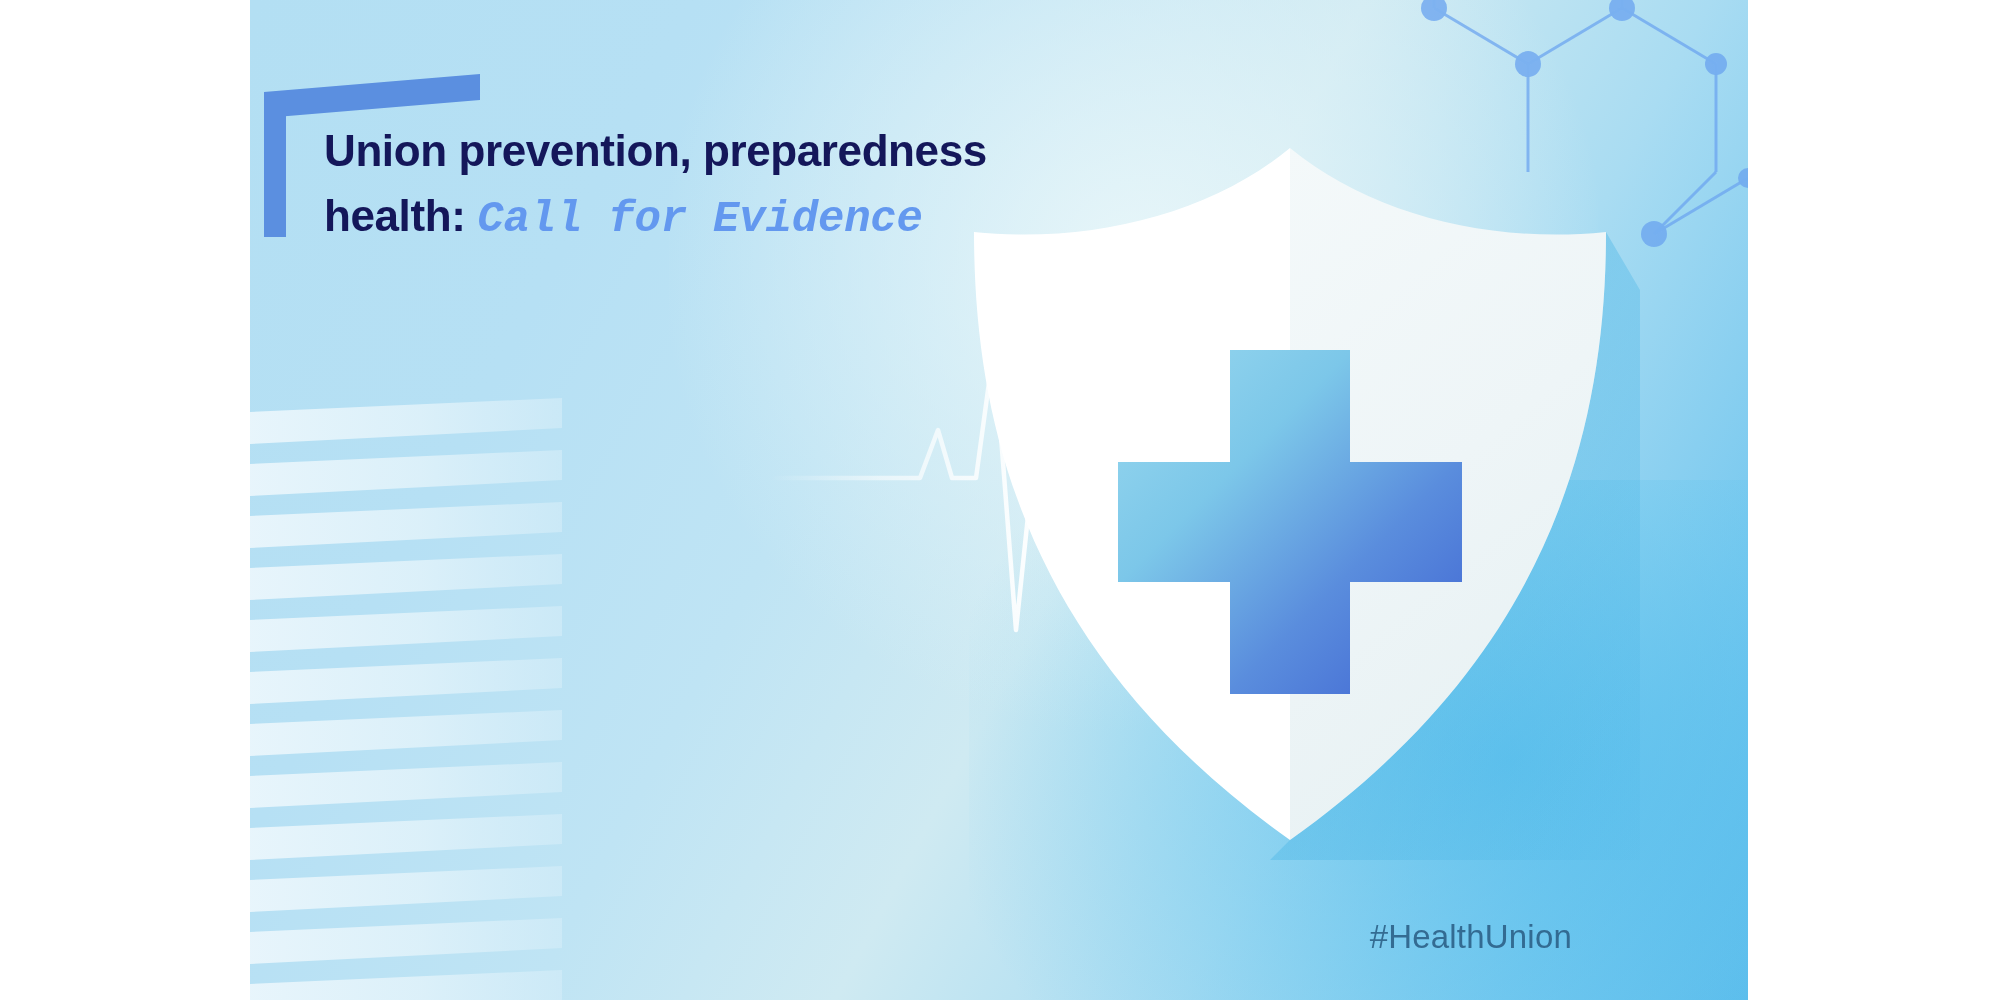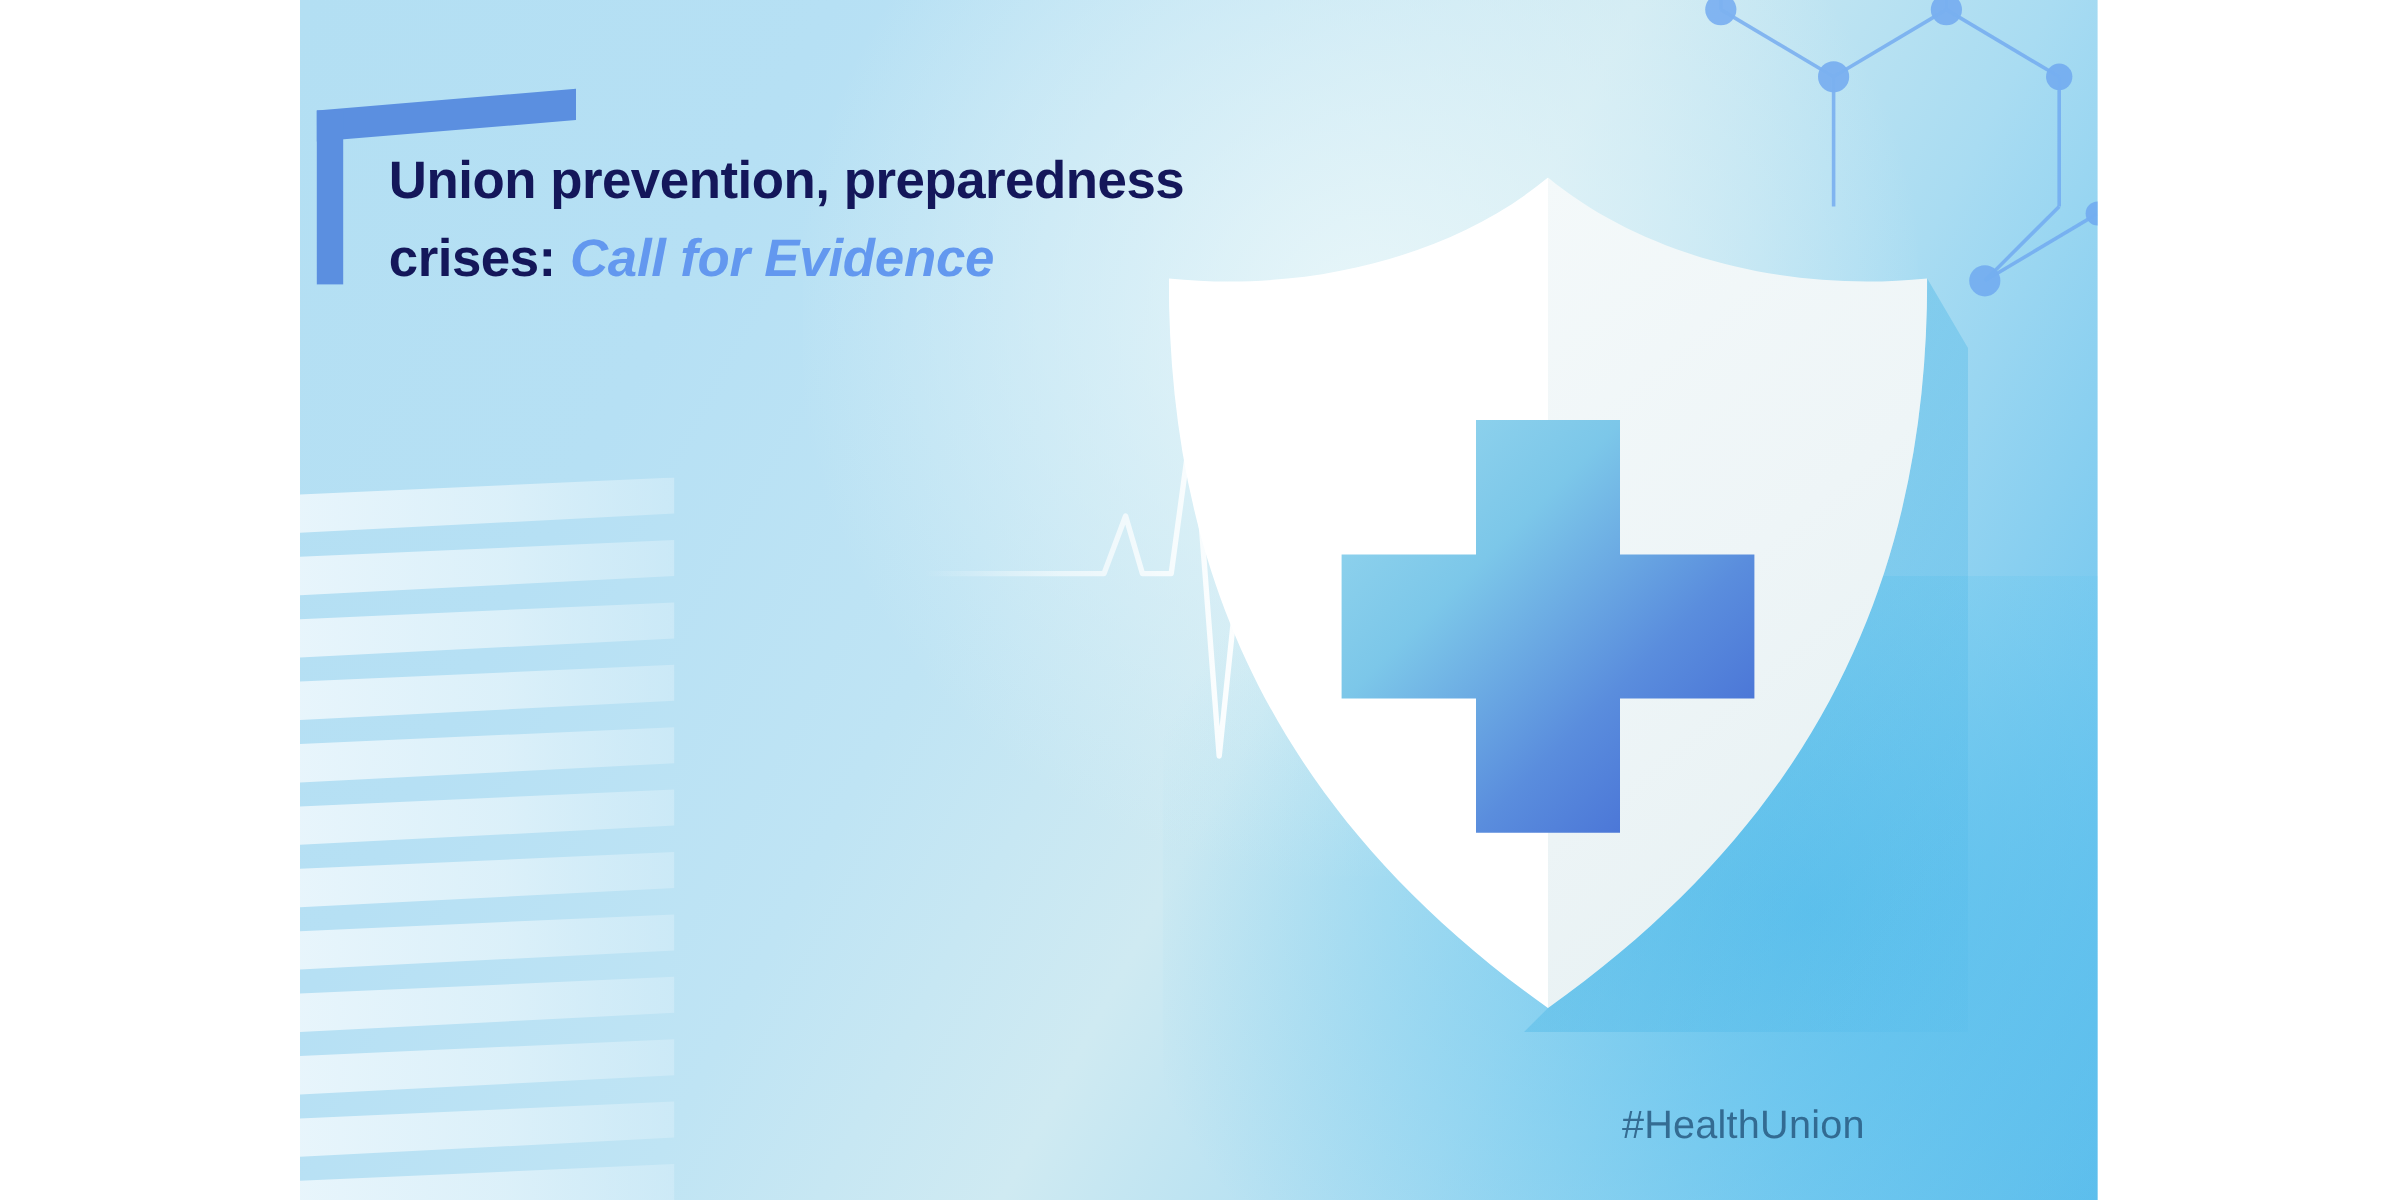--- a/index.html
+++ b/index.html
@@ -131,26 +131,27 @@
     line-height: 65px;
     letter-spacing: -0.4px;
     color: #14175a;
     white-space: nowrap;
   }
   .hl-em {
     font-style: italic;
     font-weight: bold;
     color: #6398ef;
     letter-spacing: -0.2px;
+    font-family: Liberation Mono, monospace;
   }
 
   
   #hashtag {
     position: absolute;
-    right: 194px;
+    right: 176px;
     bottom: 44px;
     font-family: "Liberation Sans", sans-serif;
     font-size: 33px;
     font-weight: normal;
     letter-spacing: 0.2px;
     color: #2b5f86;
     opacity: 0.88;
     white-space: nowrap;
   }
 </style>
@@ -265,19 +266,19 @@
 
     <svg id="bracket" viewBox="0 0 240 190">
       <g fill="#5b8fe0">
         <polygon points="6,32 222,14 222,40 6,58"></polygon>
         <rect x="6" y="32" width="22" height="145"></rect>
       </g>
     </svg>
 
     <div id="headline">
       <div class="hl-line">Union prevention, preparedness</div>
-      <div class="hl-line"><span>crises:</span><span>&nbsp;</span><span class="hl-em">Call for Evidence</span></div>
+      <div class="hl-line"><span>health:</span><span>&nbsp;</span><span class="hl-em">Call for Evidence</span></div>
     </div>
 
     <div id="hashtag">#HealthUnion</div>
 
   </div>
 </div>
 
 </body></html>

